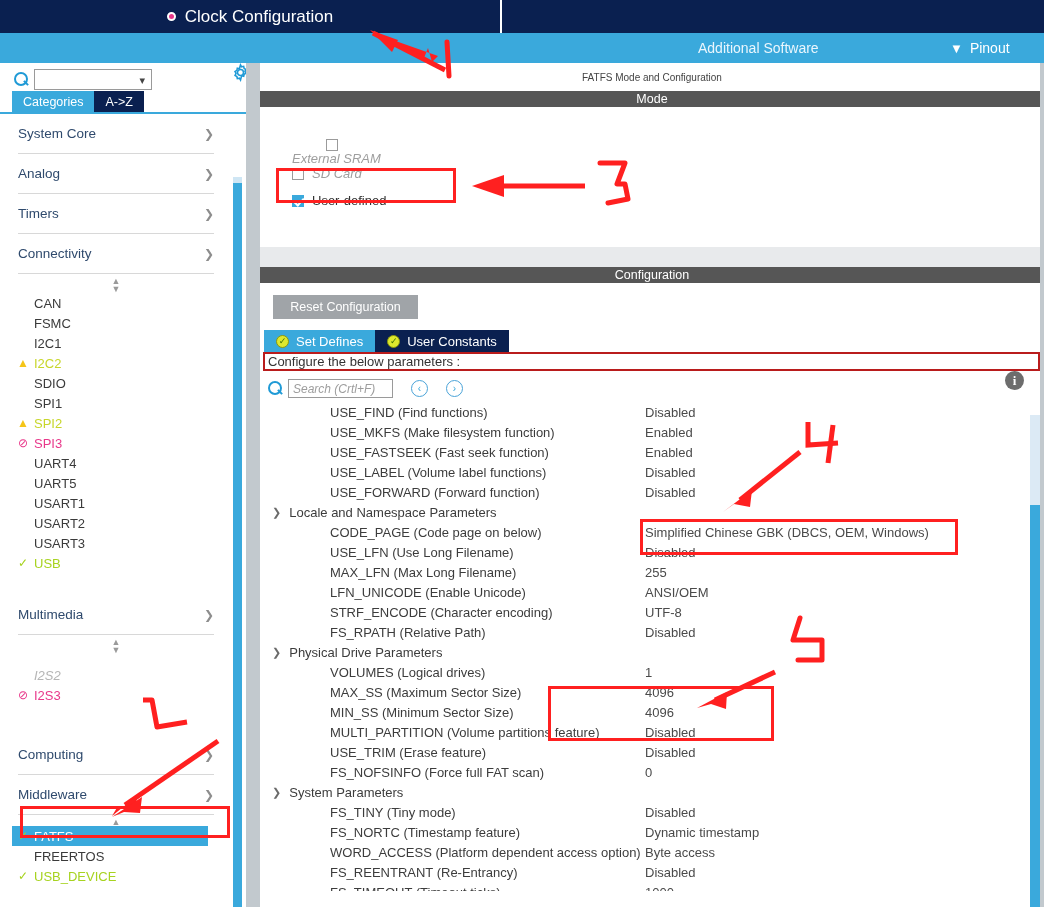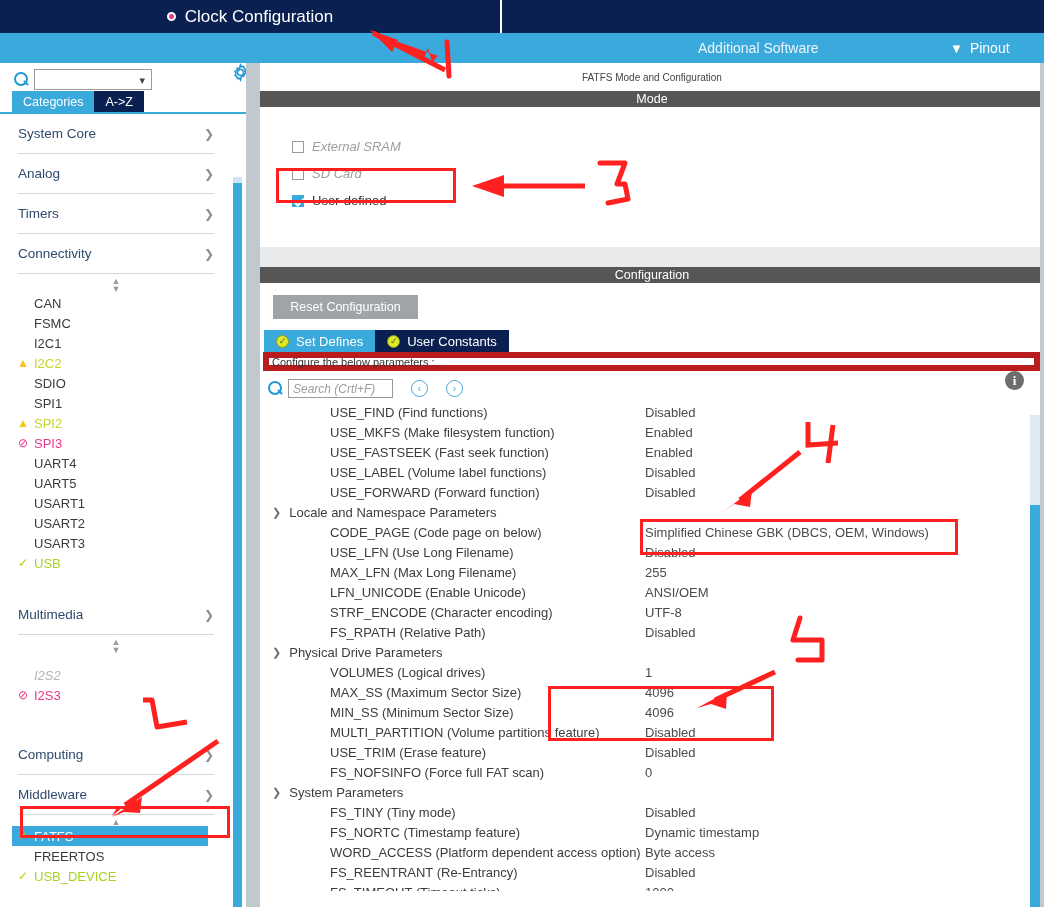--- a/index.html
+++ b/index.html
@@ -120,21 +120,21 @@
     font-size:13px; color:#ffffff; background:#3aa9dc;
   }
   .ctab.alt { background:#0a2050; }
   .okdot {
     width:13px;height:13px;border-radius:50%;background:#dde82e;
     border:1px solid #8e980b; display:inline-flex; align-items:center;
     justify-content:center; font-size:9px; color:#3b6e00; line-height:1;
   }
   .cfgline {
     position:absolute; left:3px; top:69px; width:777px; height:19px;
-    border:6px solid #b91c1c; background:#ffffff; font-size:11px;
+    border:2px solid #b91c1c; background:#ffffff; font-size:13px;
     color:#333; padding-left:3px; display:flex; align-items:center;
   }
   .searchrow2 { position:absolute; left:8px; top:96px; display:flex; align-items:center; }
   .sinput {
     width:105px;height:19px;border:1px solid #9a9a9a;background:#fff;
     color:#9d9d9d;font-size:12px;font-style:italic;padding-left:4px;
     display:flex;align-items:center;
   }
   .navbtn {
     width:17px;height:17px;border:1px solid #4aa3d8;border-radius:50%;
@@ -349,21 +349,21 @@
 
     <div class="titleline">
       <span>FATFS Mode and Configuration</span>
     </div>
 
     <div class="bandhdr">
       <span>Mode</span>
     </div>
 
     <div class="modebox">
-      <div class="cbrow" style="left:32px; top:32px;">
+      <div class="cbrow" style="left:32px; top:32px;flex-direction:column;">
         <span class="cbx"></span>
         <span class="cbl-dim">External SRAM</span>
       </div>
       <div class="cbrow" style="left:32px; top:59px;">
         <span class="cbx"></span>
         <span class="cbl-dim">SD Card</span>
       </div>
       <div class="cbrow" style="left:32px; top:86px;">
         <span class="cbx checked"></span>
         <span>User-defined</span>

